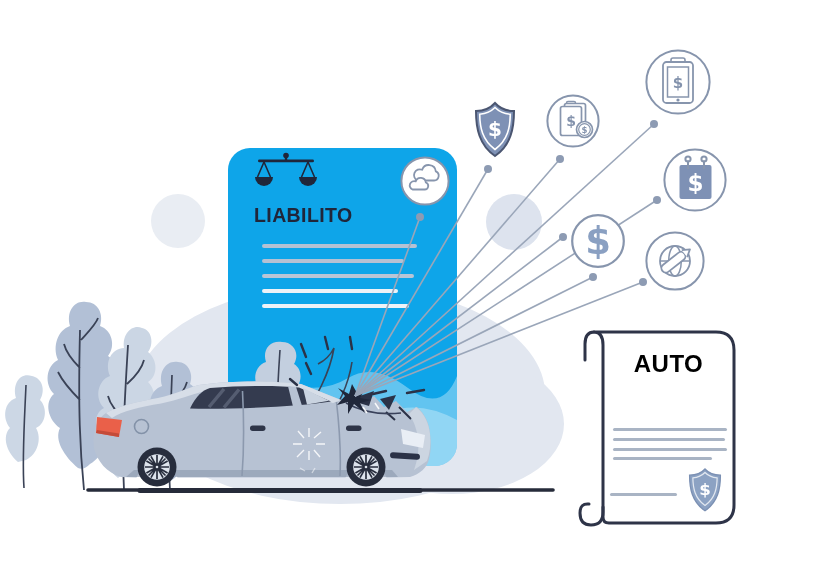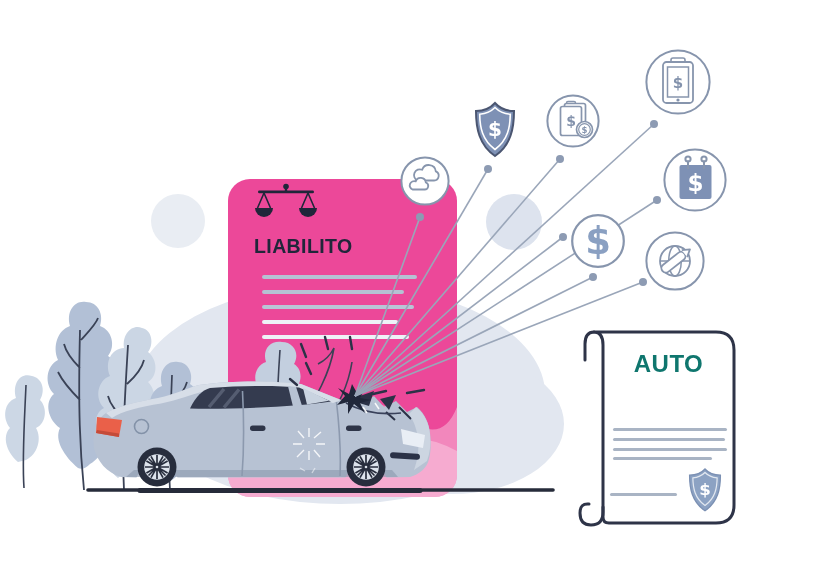--- a/index.html
+++ b/index.html
@@ -2,33 +2,33 @@
 <html><head>
 <meta charset="utf-8">
 <style>
   html,body{margin:0;padding:0;background:#ffffff;}
   .canvas{position:relative;width:828px;height:580px;background:#ffffff;overflow:hidden;
           font-family:"Liberation Sans",sans-serif;}
   .layer{position:absolute;left:0;top:0;width:828px;height:580px;}
   svg{display:block;}
   
   .panel{position:absolute;left:228px;top:148px;width:229px;height:318px;
-         background:#ec4899;border-radius:22px;z-index:1;overflow:hidden;margin-top:31px;}
+         background:#0ea5e9;border-radius:22px;z-index:1;overflow:hidden;}
   .panel-title{position:absolute;left:26px;top:56px;font-size:19.5px;font-weight:bold;
                color:#20263a;letter-spacing:.4px;}
   .ph-line{position:absolute;height:4px;border-radius:2px;}
   .scene{z-index:2;pointer-events:none;}
   .backdrop{z-index:0;}
   
   .icon{position:absolute;z-index:3;}
   .icon-dollar{font-family:"DejaVu Sans","Liberation Sans",sans-serif;font-weight:bold;}
   
   .scroll{position:absolute;left:565px;top:323px;width:185px;height:212px;z-index:3;}
   .scroll-title{position:absolute;left:38px;top:26px;width:131px;text-align:center;
-                font-size:24px;line-height:29px;font-weight:bold;color:#0f766e;letter-spacing:.5px;}
+                font-size:24px;line-height:29px;font-weight:bold;color:#000000;letter-spacing:.5px;}
   .scroll-line{position:absolute;height:3px;border-radius:2px;background:#a9b4c4;}
 </style>
 </head>
 <body>
 
 <div class="canvas">
 
   <svg class="layer backdrop" width="828" height="580" viewBox="0 0 828 580">
     <circle cx="178" cy="221" r="27" fill="#e9edf3"></circle>
     <circle cx="514" cy="222" r="28" fill="#dde3ee"></circle>

